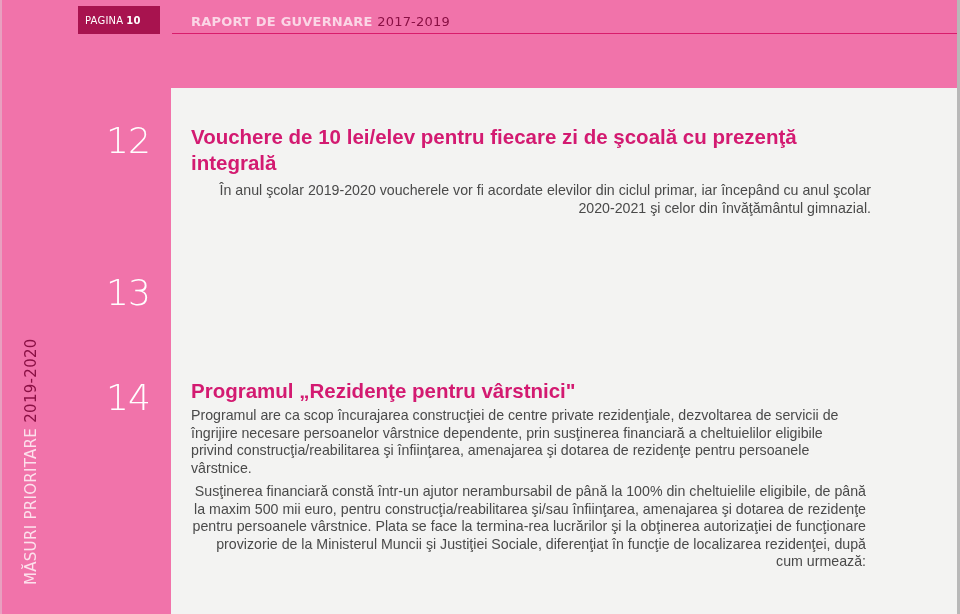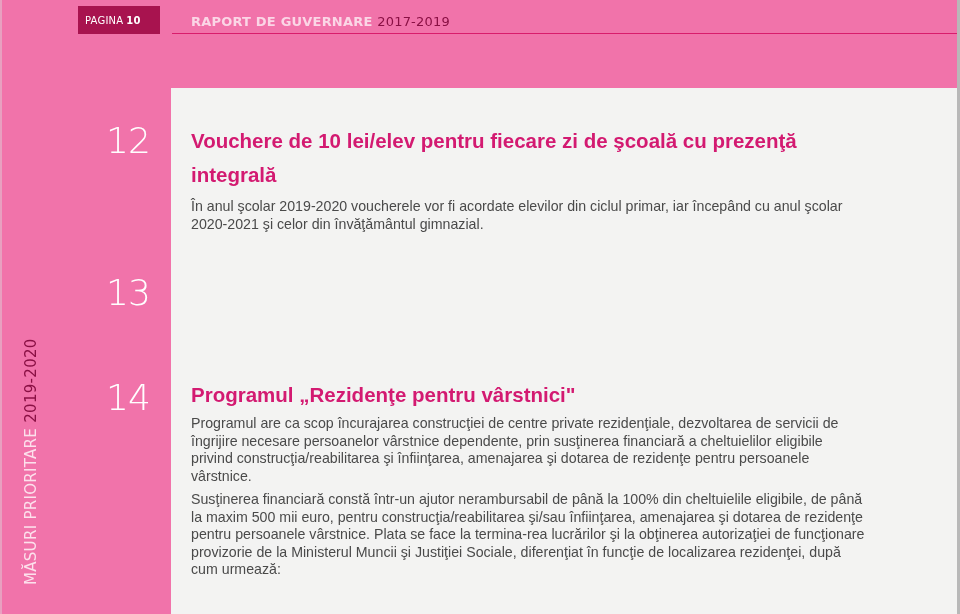--- a/index.html
+++ b/index.html
@@ -34,28 +34,28 @@
     background:#f3f3f2;
   }
   .item-num {
     position:absolute; left:106px; width:60px; text-align:left;
     font-size:36px; font-weight:300; color:#ffffff;
     font-family:"DejaVu Sans", sans-serif; letter-spacing:-1px;
     -webkit-text-stroke:0; 
   }
   .block { position:absolute; left:191px; width:680px; }
   .item-title {
-    color:#d31a71; font-weight:bold; font-size:20.5px; line-height:34px;
+    color:#d31a71; font-weight:bold; font-size:20.5px; line-height:26px;
     font-family:"Liberation Sans", sans-serif; margin:0;
   }
   .item-text {
     color:#4a4a4a; font-size:14.2px; line-height:17.5px; margin:0;
     font-family:"Liberation Sans", sans-serif;
   }
-  .gap { margin-top:6px; }
+  .gap { margin-top:6px;text-align:right; }
 </style>
 </head>
 <body>
 
 <div class="left-edge"></div>
 
 <div class="page-tab">
   <span>PAGINA</span>
   <span class="num">10</span>
 </div>

